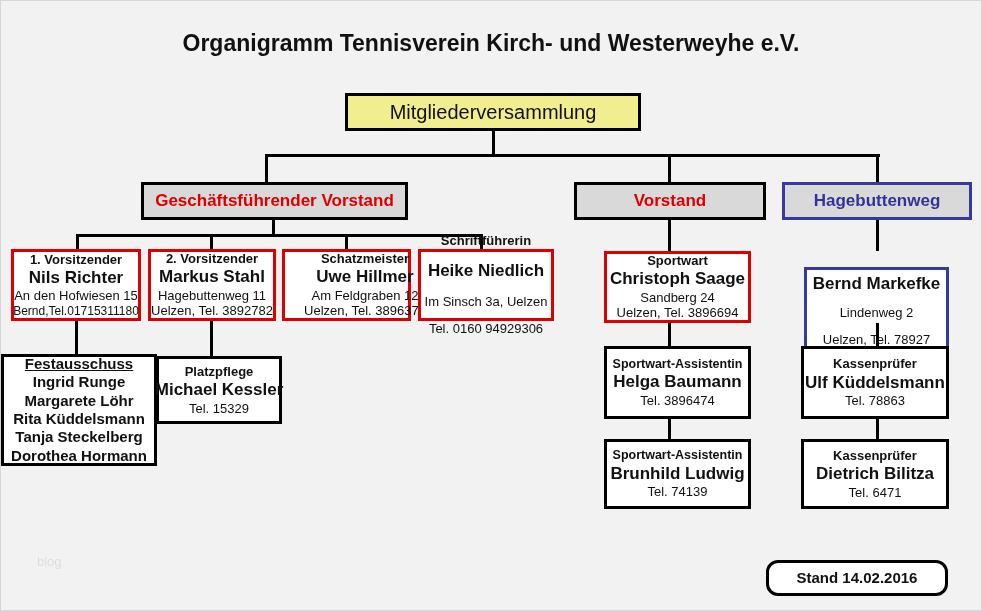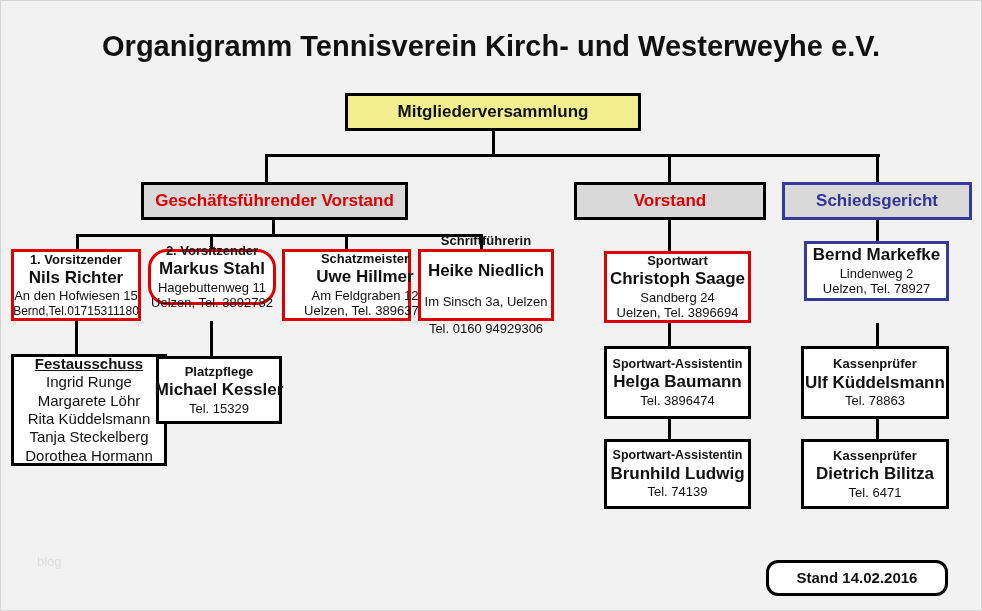--- a/index.html
+++ b/index.html
@@ -9,47 +9,47 @@
     font-family:"Liberation Sans", sans-serif;
     position:relative;
     overflow:hidden;
     border:1px solid #d6d6d6;
     box-sizing:border-box;
   }
   .abs{position:absolute;box-sizing:border-box;}
   .title{
     left:0;right:0;top:29px;
     text-align:center;
-    font-size:29px;font-weight:bold;color:#111;
+    font-size:23px;font-weight:bold;color:#111;
     letter-spacing:0px;
   }
   .box{
     position:absolute;box-sizing:border-box;
     background:#ffffff;
     border:3px solid #000000;
     display:flex;flex-direction:column;
     align-items:center;justify-content:center;
     text-align:center;line-height:1.25;
     color:#111;
   }
   .yellow-bg{background:#f0ee8e;}
   .gray-bg{background:#d9d9d9;}
   .red-border{border-color:#dd0000;}
   .blue-border{border-color:#39399b;}
   .red-text{color:#dd0000;}
   .blue-text{color:#32329a;}
-  .root-label{font-size:17px;font-weight:bold;text-align:right;}
+  .root-label{font-size:20px;font-weight:normal;text-align:right;}
   .branch-label{font-size:17px;font-weight:bold;}
   .role{font-size:13px;font-weight:bold;white-space:nowrap;}
   .role-sm{font-size:12.5px;font-weight:bold;white-space:nowrap;}
   .pname{font-size:17px;font-weight:bold;white-space:nowrap;line-height:1.2;}
   .addr{font-size:13px;white-space:nowrap;line-height:1.2;}
   .addr-sm{font-size:12px;white-space:nowrap;line-height:1.2;}
   .fest-title{font-size:15px;font-weight:bold;text-decoration:underline;white-space:nowrap;line-height:1.22;}
-  .fest-name{font-size:15px;font-weight:normal;white-space:nowrap;line-height:1.22;}
+  .fest-name{font-size:15px;font-weight:bold;white-space:nowrap;line-height:1.22;}
   .line{position:absolute;background:#000000;}
   .stand{font-size:15px;font-weight:bold;white-space:nowrap;}
   .watermark{
     left:36px;top:553px;
     color:#dddddd;font-size:13px;
   }
 </style>
 </head>
 <body>
 
@@ -65,37 +65,37 @@
 <div class="line" style="left:667px;top:153px;width:3px;height:28px;"></div>
 <div class="line" style="left:875px;top:153px;width:3px;height:28px;"></div>
 
 <div class="box gray-bg" style="left:140px;top:181px;width:267px;height:38px;">
   <span class="branch-label red-text">Geschäftsführender Vorstand</span>
 </div>
 <div class="box gray-bg" style="left:573px;top:181px;width:192px;height:38px;">
   <span class="branch-label red-text">Vorstand</span>
 </div>
 <div class="box gray-bg blue-border" style="left:781px;top:181px;width:190px;height:38px;">
-  <span class="branch-label blue-text">Schiedsgericht</span>
+  <span class="branch-label blue-text">Hagebuttenweg</span>
 </div>
 
 <div class="line" style="left:271px;top:219px;width:3px;height:17px;"></div>
 <div class="line" style="left:75px;top:233px;width:407px;height:3px;"></div>
 <div class="line" style="left:75px;top:233px;width:3px;height:15px;"></div>
 <div class="line" style="left:209px;top:233px;width:3px;height:15px;"></div>
 <div class="line" style="left:344px;top:233px;width:3px;height:15px;"></div>
 <div class="line" style="left:479px;top:233px;width:3px;height:15px;"></div>
 
 <div class="box red-border" style="left:10px;top:248px;width:130px;height:72px;">
   <span class="role">1. Vorsitzender</span>
   <span class="pname">Nils Richter</span>
   <span class="addr">An den Hofwiesen 15</span>
   <span class="addr-sm">Bernd,Tel.01715311180</span>
 </div>
-<div class="box red-border" style="left:147px;top:248px;width:128px;height:56px;border-radius:19px;">
+<div class="box red-border" style="left:147px;top:248px;width:128px;height:72px;">
   <span class="role">2. Vorsitzender</span>
   <span class="pname">Markus Stahl</span>
   <span class="addr">Hagebuttenweg 11</span>
   <span class="addr">Uelzen, Tel. 3892782</span>
 </div>
 <div class="box red-border" style="left:281px;top:248px;width:129px;height:72px;padding-left:37px;">
   <span class="role">Schatzmeister</span>
   <span class="pname">Uwe Hillmer</span>
   <span class="addr">Am Feldgraben 12</span>
   <span class="addr">Uelzen, Tel. 3896377</span>
@@ -103,21 +103,21 @@
 <div class="box red-border" style="left:417px;top:248px;width:136px;height:72px;gap:12px;">
   <span class="role">Schriftführerin</span>
   <span class="pname">Heike Niedlich</span>
   <span class="addr">Im Sinsch 3a, Uelzen</span>
   <span class="addr">Tel. 0160 94929306</span>
 </div>
 
 <div class="line" style="left:74px;top:320px;width:3px;height:33px;"></div>
 <div class="line" style="left:209px;top:320px;width:3px;height:35px;"></div>
 
-<div class="box" style="left:10px;top:353px;width:156px;height:112px;">
+<div class="box" style="left:0;top:353px;width:156px;height:112px;">
   <span class="fest-title">Festausschuss</span>
   <span class="fest-name">Ingrid Runge</span>
   <span class="fest-name">Margarete Löhr</span>
   <span class="fest-name">Rita Küddelsmann</span>
   <span class="fest-name">Tanja Steckelberg</span>
   <span class="fest-name">Dorothea Hormann</span>
 </div>
 
 <div class="box" style="left:155px;top:355px;width:126px;height:68px;">
   <span class="role">Platzpflege</span>
@@ -139,21 +139,21 @@
   <span class="addr">Tel. 3896474</span>
 </div>
 <div class="line" style="left:667px;top:418px;width:3px;height:20px;"></div>
 <div class="box" style="left:603px;top:438px;width:147px;height:70px;">
   <span class="role-sm">Sportwart-Assistentin</span>
   <span class="pname">Brunhild Ludwig</span>
   <span class="addr">Tel. 74139</span>
 </div>
 
 <div class="line" style="left:875px;top:219px;width:3px;height:31px;"></div>
-<div class="box blue-border" style="left:803px;top:240px;width:145px;height:60px;">
+<div class="box blue-border" style="left:803px;top:266px;width:145px;height:87px;gap:11px;">
   <span class="pname">Bernd Markefke</span>
   <span class="addr">Lindenweg 2</span>
   <span class="addr">Uelzen, Tel. 78927</span>
 </div>
 <div class="line" style="left:875px;top:322px;width:3px;height:23px;"></div>
 <div class="box" style="left:800px;top:345px;width:148px;height:73px;">
   <span class="role">Kassenprüfer</span>
   <span class="pname">Ulf Küddelsmann</span>
   <span class="addr">Tel. 78863</span>
 </div>

